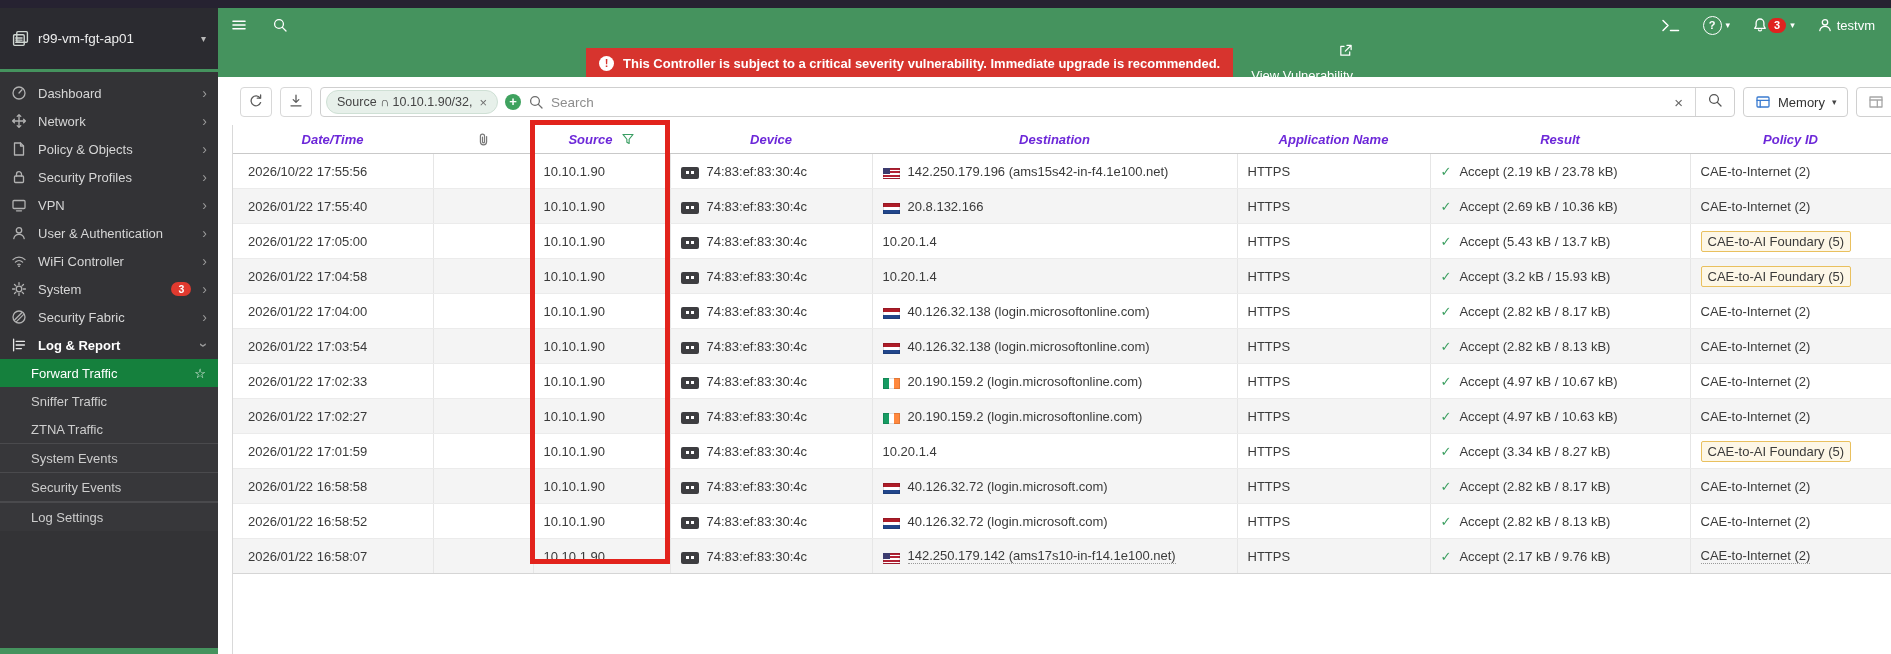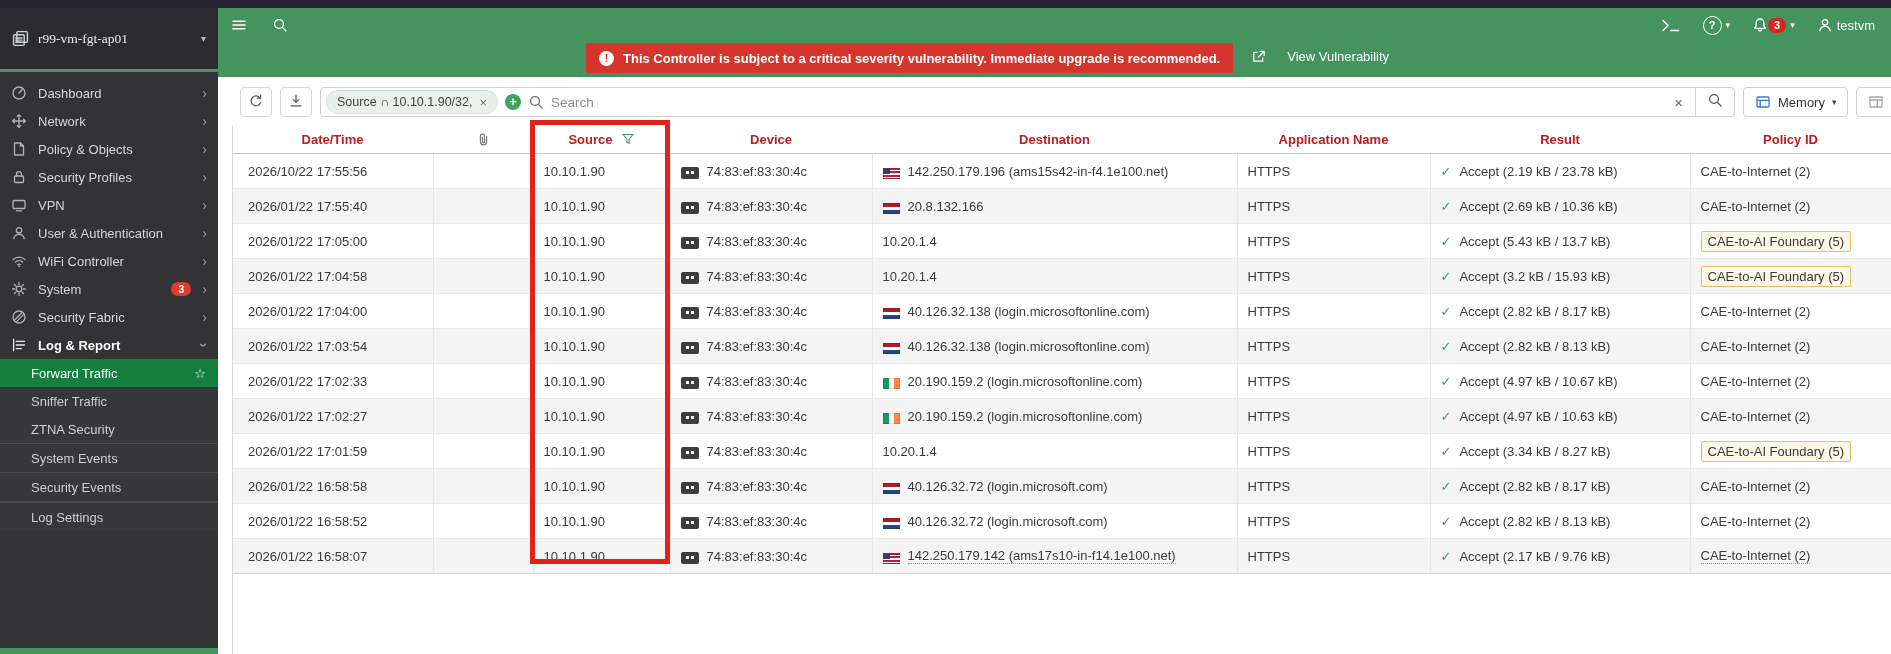--- a/index.html
+++ b/index.html
@@ -5,21 +5,21 @@
   html,body{margin:0;padding:0;background:#e9e9e9;}
   .screen{position:relative;width:1891px;height:654px;background:#fff;overflow:hidden;
           font-family:"Liberation Sans",sans-serif;-webkit-font-smoothing:antialiased;}
   
   .topstrip{position:absolute;left:0;top:0;width:1891px;height:8px;background:#262231;}
 
   
   .sidebar{position:absolute;left:0;top:8px;width:218px;height:646px;background:#333336;
            display:flex;flex-direction:column;}
   .device-block{height:61px;background:#2b2b30;display:flex;align-items:center;
-                padding:0 12px;gap:9px;color:#ececec;font-size:13.5px;flex:none;cursor:pointer;font-family:Liberation Serif, serif;}
+                padding:0 12px;gap:9px;color:#ececec;font-size:13.5px;flex:none;cursor:pointer;}
   .device-block .dev-icon{color:#cfd6d1;display:flex;}
   .device-caret{margin-left:auto;color:#b9b9b9;font-size:10px;}
   .accent-line{height:3px;background:#45935e;flex:none;}
   .nav{padding-top:7px;}
   .nav-item{height:28px;display:flex;align-items:center;padding:0 11px;gap:11px;
             color:#d6d6d6;font-size:13px;cursor:pointer;}
   .nav-item .nav-icon{width:16px;height:16px;color:#b2b2b2;flex:none;display:flex;}
   .nav-item .chev{color:#9b9b9b;font-size:14px;line-height:1;}
   .nav-item .chev.end{margin-left:auto;}
   .nav-item .chev.open{margin-left:auto;transform:rotate(90deg);}
@@ -45,21 +45,21 @@
   .qcircle{width:17px;height:17px;border:1.4px solid #fff;border-radius:50%;font-size:11px;
            font-weight:bold;display:flex;align-items:center;justify-content:center;}
   .tb-caret{font-size:9px;}
   .notif-badge{background:#e0221f;color:#fff;border-radius:9px;font-size:11px;font-weight:bold;
                padding:2px 6px;line-height:1;margin-left:-4px;}
   .banner-group{position:absolute;left:368px;top:35px;display:flex;align-items:center;gap:18px;}
   .banner{background:#d7342e;height:30px;display:flex;align-items:center;gap:9px;
           padding:0 13px;font-size:13px;font-weight:600;white-space:nowrap;}
   .alert-circle{width:15px;height:15px;border-radius:50%;background:#fff;color:#d7342e;
                 font-weight:bold;font-size:11px;display:flex;align-items:center;justify-content:center;flex:none;}
-  .view-vuln{display:flex;align-items:flex-start;gap:21px;font-size:13px;cursor:pointer;white-space:nowrap;}
+  .view-vuln{display:flex;align-items:flex-end;gap:7px;font-size:13px;cursor:pointer;white-space:nowrap;flex-direction:column;}
 
   
   .content{position:absolute;left:218px;top:77px;width:1673px;height:577px;background:#fff;}
   .toolbar{display:flex;align-items:center;gap:8px;padding:10px 0 0 22px;}
   .tbtn{height:30px;width:32px;border:1px solid #d8d8d8;border-radius:4px;background:#fff;
         display:flex;align-items:center;justify-content:center;color:#5b5b5b;cursor:pointer;flex:none;}
   .searchbox{width:1415px;height:30px;border:1px solid #cfcfcf;border-radius:4px;background:#fff;
              display:flex;align-items:center;gap:7px;padding-left:5px;box-sizing:border-box;flex:none;}
   .pill{background:#e7f0ea;border:1px solid #cfe0d5;border-radius:13px;height:22px;display:flex;
         align-items:center;gap:7px;padding:0 10px;font-size:12.5px;color:#454545;white-space:nowrap;cursor:default;}
@@ -77,22 +77,22 @@
         cursor:pointer;white-space:nowrap;flex:none;}
   .membtn .mico{color:#3a7bd0;display:flex;}
   .membtn .tb-caret{color:#444;}
   .detbtn{color:#a6a6a6;}
   .detbtn .dico{color:#a6a6a6;display:flex;}
 
   
   .table-rail{position:absolute;left:14px;top:48px;height:529px;border-left:1px solid #d9d9d9;}
   table.logtable{margin:8px 0 0 14px;border-collapse:collapse;table-layout:fixed;width:1659px;
                  font-size:13px;color:#3a3a3a;}
-  .logtable th{height:28px;font-weight:600;color:#b91c1c;font-size:13px;
-               border-bottom:1px solid #c9c9c9;padding:0;}
+  .logtable th{height:28px;font-weight:600;color:#6d28d9;font-size:13px;
+               border-bottom:1px solid #c9c9c9;padding:0;font-style:italic;}
   .th-flex{display:flex;align-items:center;justify-content:center;gap:8px;}
   .funnel{color:#3a9e63;display:flex;}
   .clip{color:#787878;display:flex;justify-content:center;}
   .logtable td{height:34px;padding:0 10px;border-right:1px solid #e6e6e6;
                border-bottom:1px solid #ebebeb;overflow:hidden;white-space:nowrap;}
   .logtable tbody tr:nth-child(even){background:#f4f4f4;}
   .logtable tbody tr:last-child td{border-bottom:1px solid #d5d5d5;}
   .cellflex{display:flex;align-items:flex-end;gap:8px;}
   .td-date{padding-left:16px !important;}
   .mac-icon{width:18px;height:12px;background:#3d3d40;border-radius:2px;display:inline-flex;
@@ -236,21 +236,21 @@
       </nav>
     <div class="submenu">
         <div class="sub-item active">
           <span>Forward Traffic</span>
           <span class="star">☆</span>
         </div>
         <div class="sub-item">
           <span>Sniffer Traffic</span>
         </div>
         <div class="sub-item">
-          <span>ZTNA Security</span>
+          <span>ZTNA Traffic</span>
         </div>
         <div class="sub-divider"></div>
         <div class="sub-item">
           <span>System Events</span>
         </div>
         <div class="sub-divider"></div>
         <div class="sub-item">
           <span>Security Events</span>
         </div>
         <div class="sub-divider"></div>

